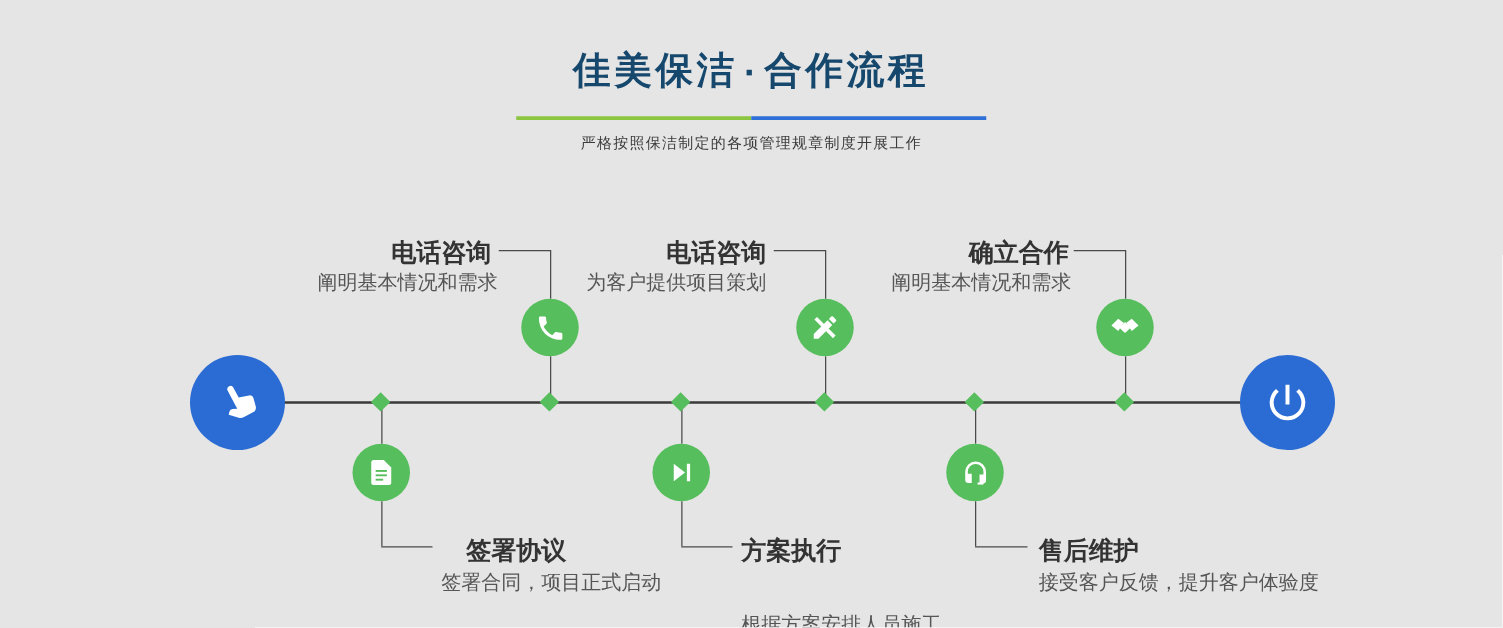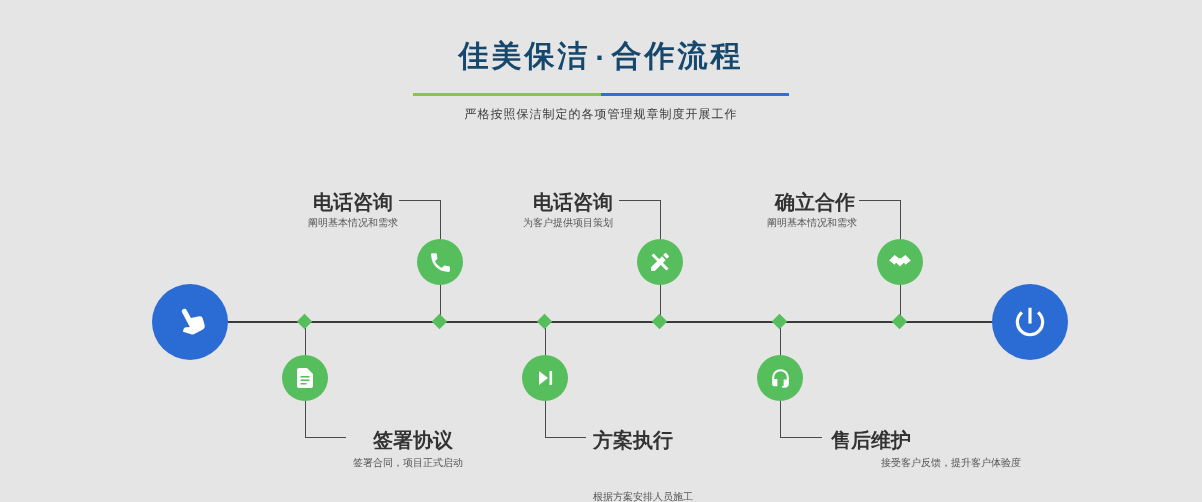--- a/index.html
+++ b/index.html
@@ -18,21 +18,21 @@
   .hline,.vline{position:absolute;background:#4a4a4a;z-index:1;}
   .hline{height:1px;}
   .vline{width:1px;}
   .main-line{position:absolute;left:205px;top:321px;width:812px;height:2px;background:#3a3a3a;z-index:1;}
   .diamond{position:absolute;width:11px;height:11px;background:#56be5c;transform:rotate(45deg);z-index:3;top:316px;}
   .endpoint{position:absolute;width:76px;height:76px;border-radius:50%;background:#2b6cd4;top:284px;z-index:2;
     display:flex;align-items:center;justify-content:center;}
   .node{position:absolute;width:46px;height:46px;border-radius:50%;background:#56be5c;z-index:2;
     display:flex;align-items:center;justify-content:center;}
   .t-title,.b-title{position:absolute;font-size:20px;font-weight:bold;color:#333;z-index:2;}
-  .t-desc,.b-desc{position:absolute;font-size:10px;color:#555;z-index:2;}
+  .t-desc,.b-desc{position:absolute;font-size:16px;color:#555;z-index:2;}
   .t-title,.t-desc{text-align:right;}
   .b-title,.b-desc{text-align:left;}
 </style>
 </head>
 <body>
 
 <div class="page">
 
   <div class="header">
     <h1 class="page-title">佳美保洁·合作流程</h1>
@@ -148,15 +148,15 @@
     <span>
       <svg width="25" height="25" viewBox="0 0 24 24" style="display:block;">
         <path fill="#ffffff" d="M12 3a8 8 0 0 0-8 8v6a2.5 2.5 0 0 0 2.5 2.5H9v-7H6v-1.5a6 6 0 0 1 12 0V13h-3v7h2.5A2.5 2.5 0 0 0 20 17.5V11a8 8 0 0 0-8-8z"></path>
         <rect fill="#ffffff" x="13.5" y="19.2" width="4.5" height="1.6"></rect>
       </svg>
     </span>
   </div>
   <div class="vline" style="left:780px;top:401px;height:36px;"></div>
   <div class="hline" style="left:780px;top:437px;width:42px;"></div>
   <div class="b-title" style="left:831px;top:427px;">售后维护</div>
-  <div class="b-desc" style="left:881px;top:456px;text-align:right;">接受客户反馈，提升客户体验度</div>
+  <div class="b-desc" style="left:831px;top:456px;text-align:right;">接受客户反馈，提升客户体验度</div>
 
 </div>
 
 </body></html>

